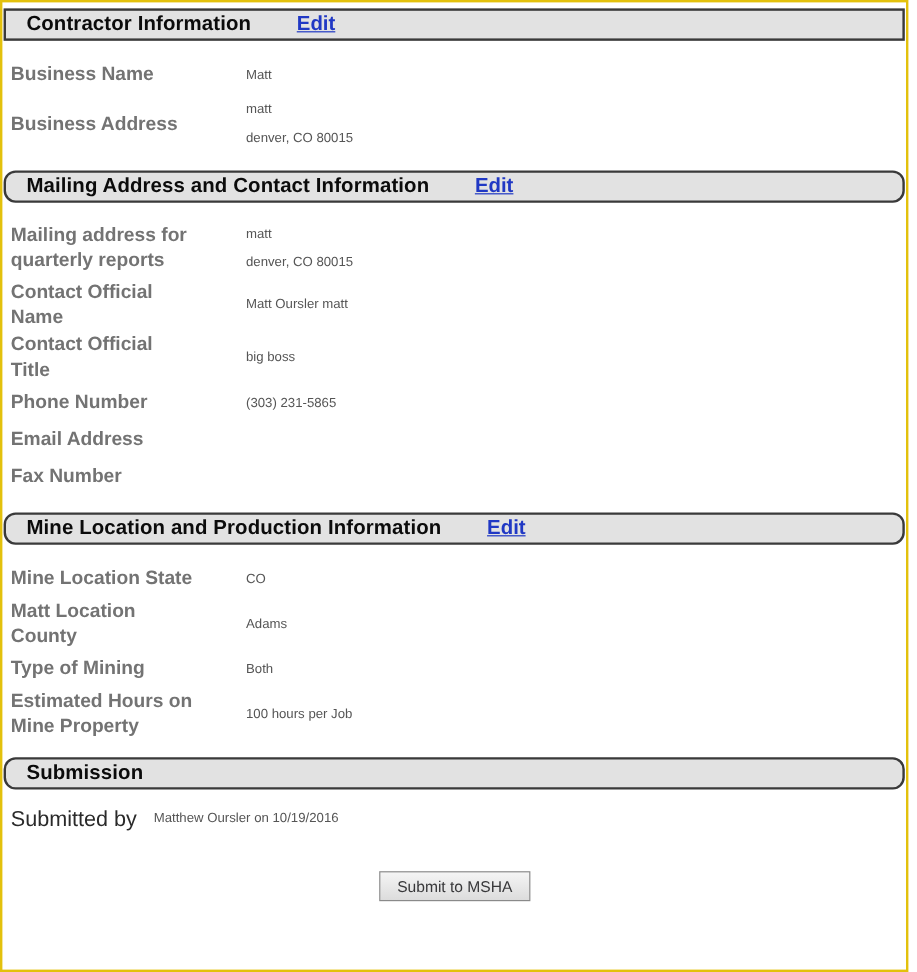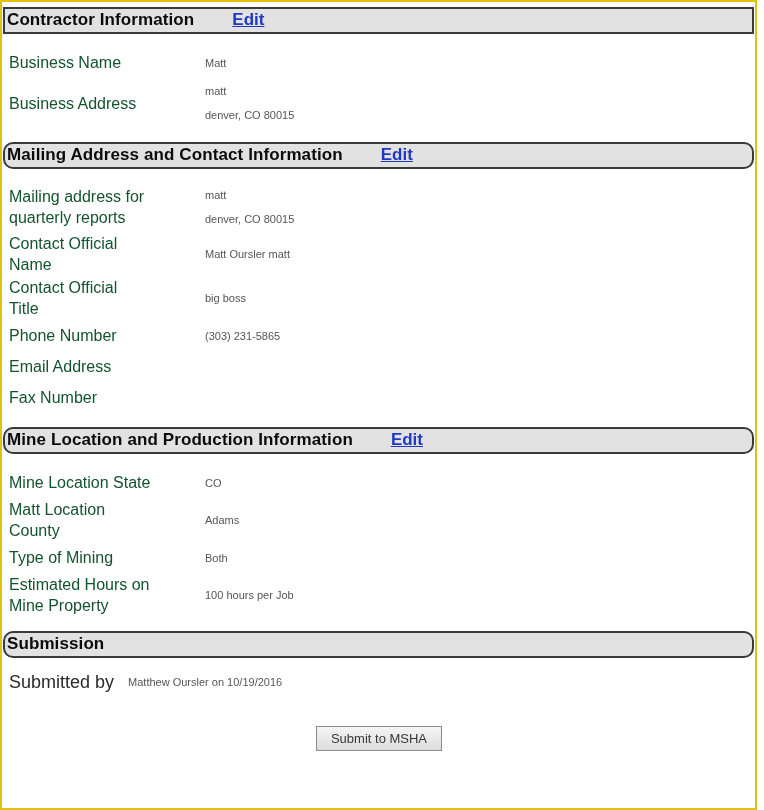--- a/index.html
+++ b/index.html
@@ -15,21 +15,21 @@
     border: 2px solid #e3c10c;
     background: #ffffff;
     overflow: hidden;
   }
   .section { margin: 0; }
   .section-header {
     box-sizing: border-box;
     margin: 5px 1px 0 1px;
     border: 2px solid #3a3a3a;
     background: #e2e2e2;
-    padding: 1px 6px 2px 2px;
+    padding: 1px 6px 2px 17px;
     display: flex;
     align-items: center;
     min-height: 26px;
   }
   .section + .section .section-header { margin-top: 0; border-radius: 10px; }
   .section-title {
     font-size: 17px;
     font-weight: bold;
     color: #0b0b0b;
     letter-spacing: 0.1px;
@@ -47,22 +47,22 @@
   .row {
     display: flex;
     align-items: center;
     min-height: 29px;
     padding: 1px 0;
   }
   .row-label {
     width: 196px;
     flex: 0 0 196px;
     font-size: 16px;
-    font-weight: normal;
-    color: #14532d;
+    font-weight: bold;
+    color: #737373;
     line-height: 21px;
     white-space: pre-line;
   }
   .row-value {
     font-size: 11px;
     color: #555555;
     line-height: 24px;
   }
   
   .submission-body { padding: 8px 6px 0 7px; }

